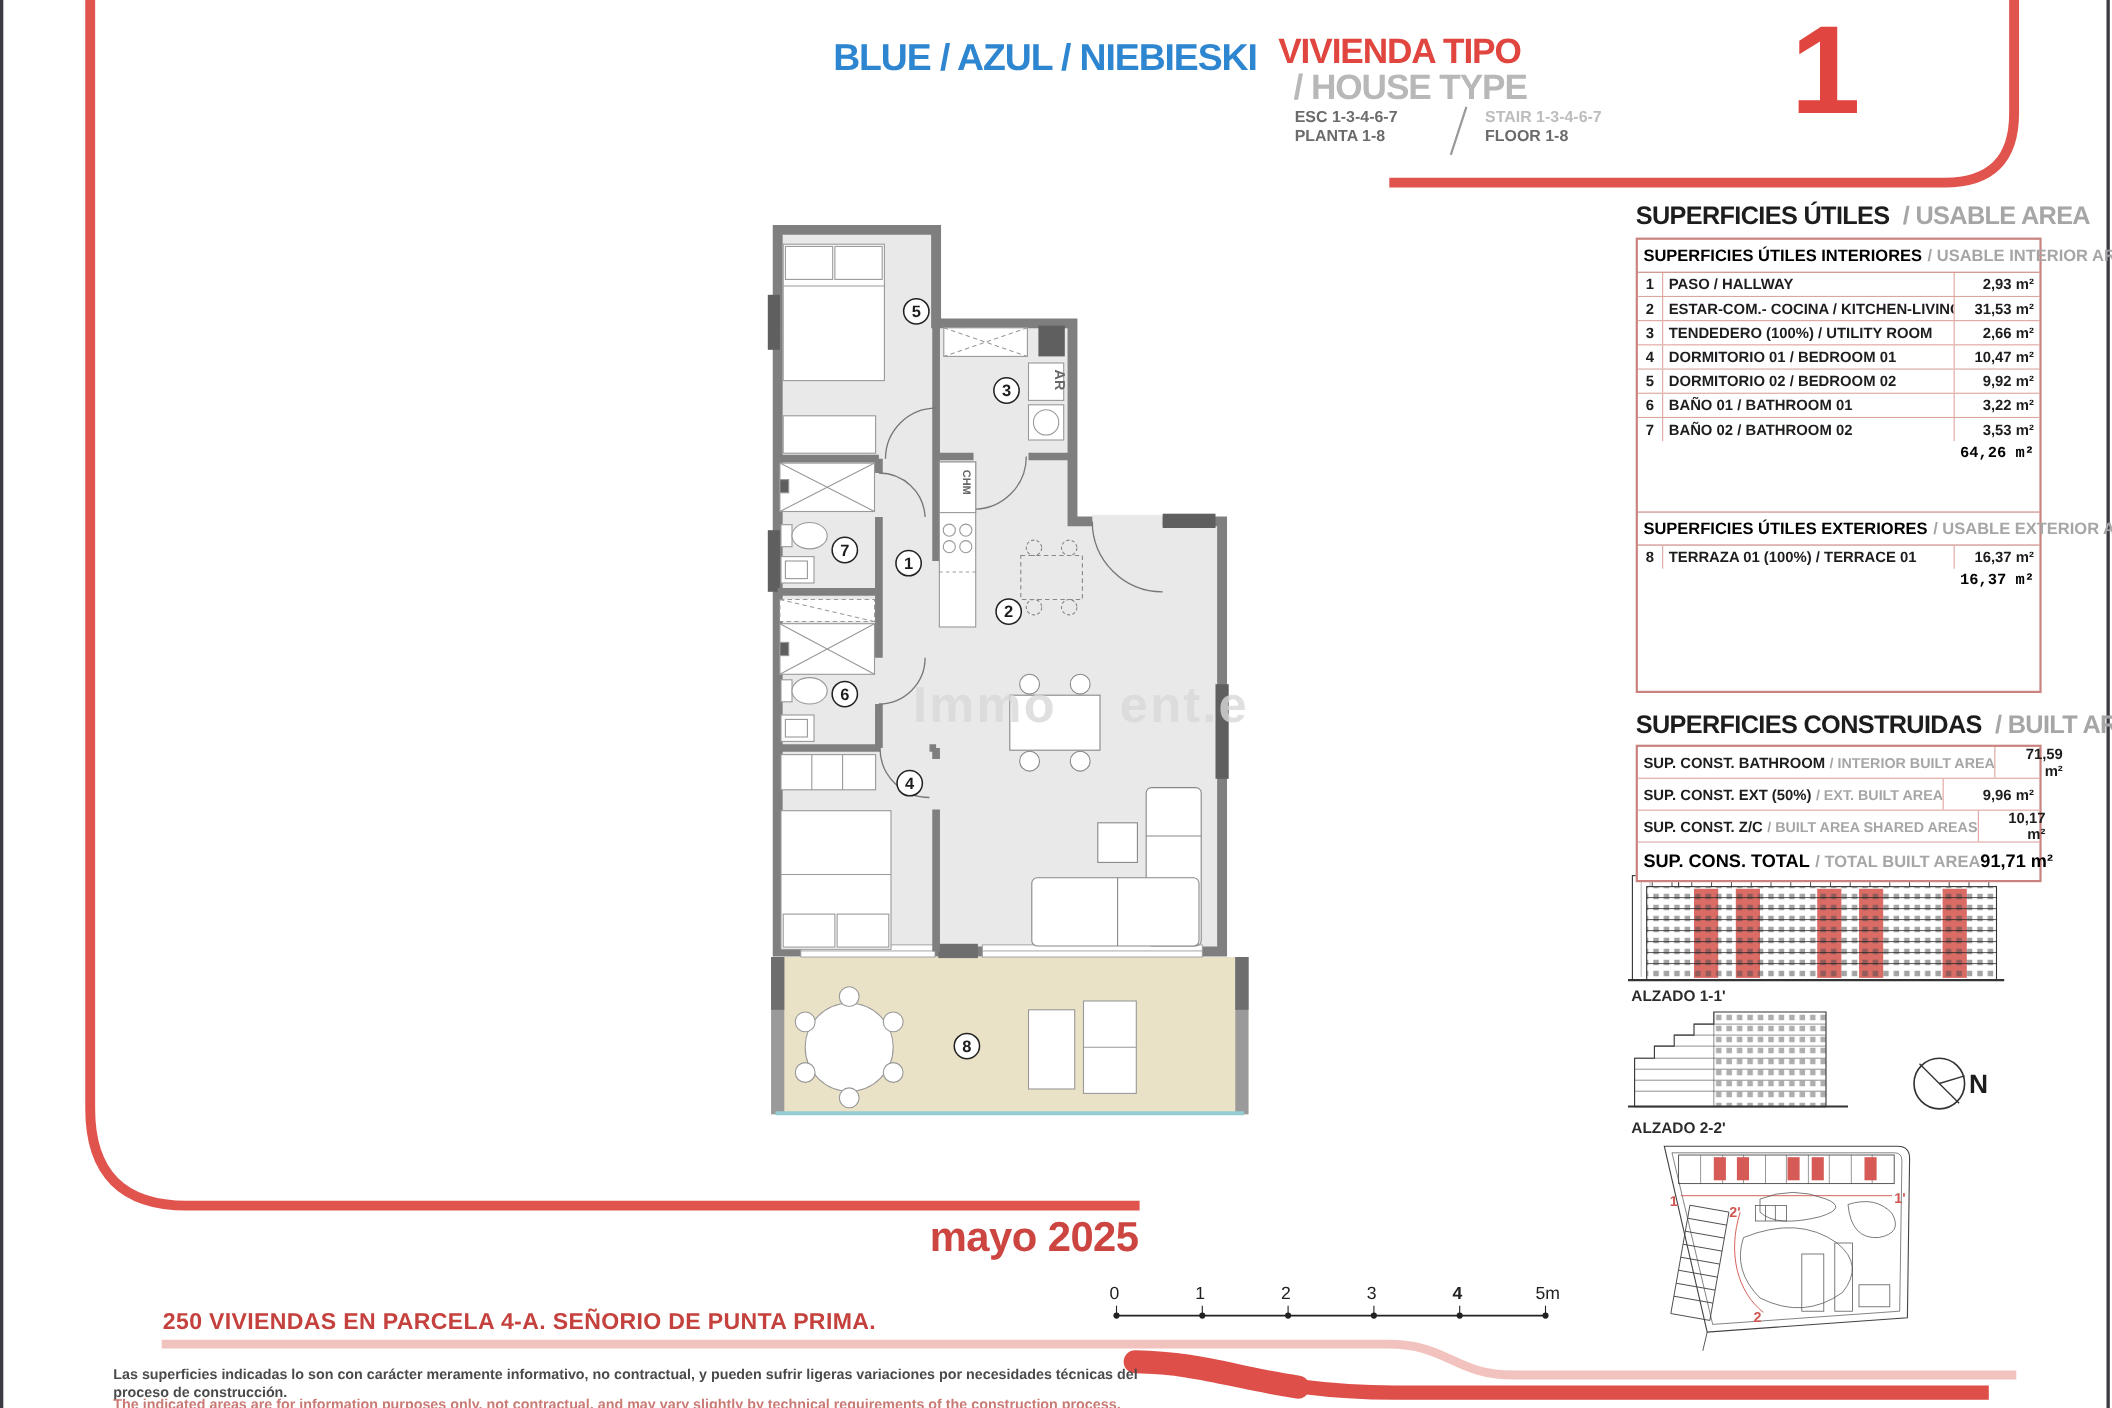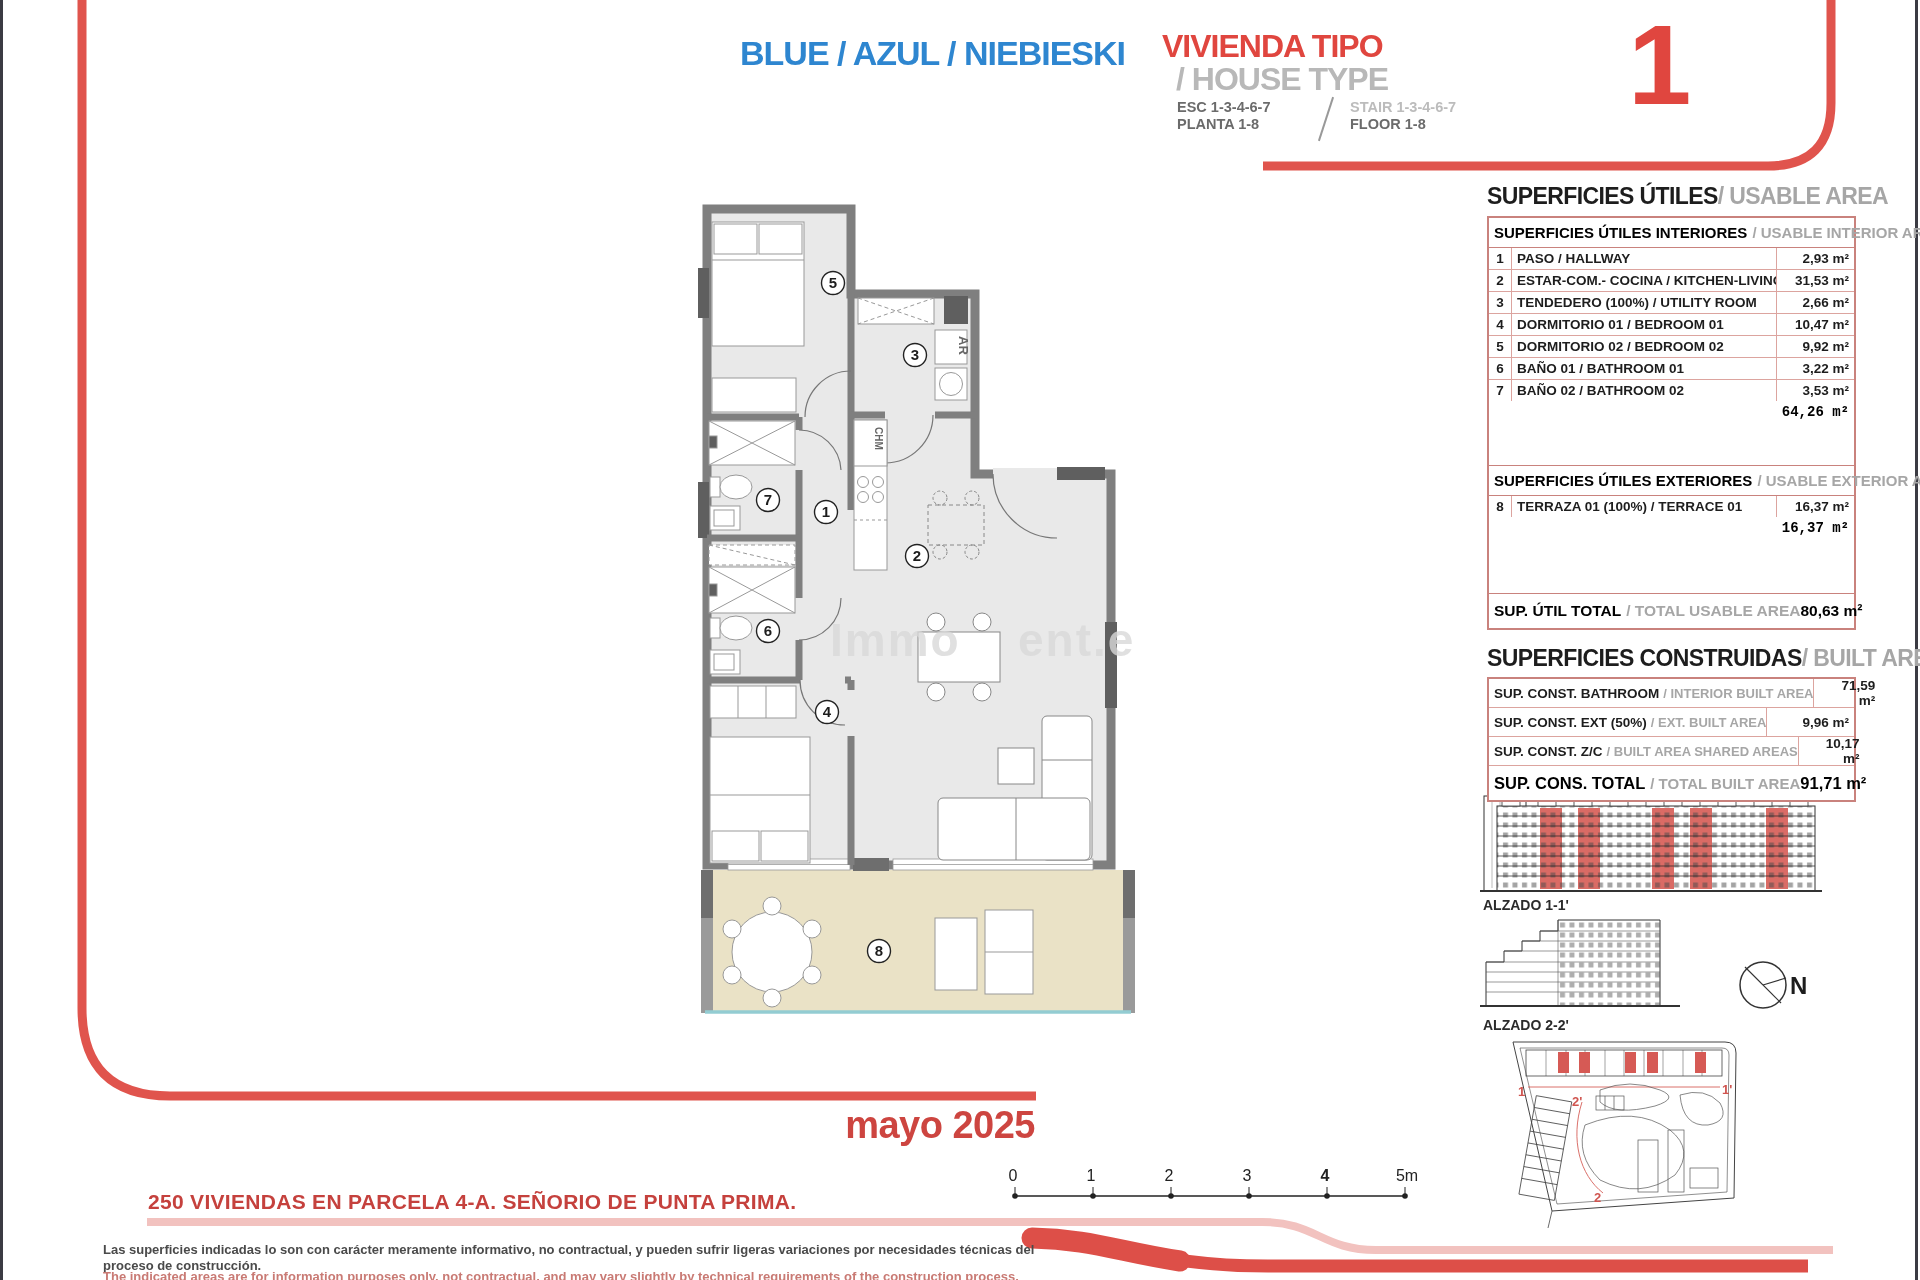--- a/index.html
+++ b/index.html
@@ -1,31 +1,31 @@
 <!DOCTYPE html>
 <html><head>
 <meta charset="utf-8">
 <style>
   html,body{margin:0;padding:0;background:#fff;}
   #page{position:relative;width:1920px;height:1280px;background:#fff;overflow:hidden;
         font-family:"Liberation Sans",sans-serif;}
   .abs{position:absolute;}
   
-  .title-blue{left:740px;top:34px;width:420px;text-align:left;font-size:34px;font-weight:700;
+  .title-blue{left:740px;top:34px;width:420px;text-align:center;font-size:34px;font-weight:700;
               letter-spacing:-1px;color:#2e86d0;}
   .vt-es{left:1162px;top:28px;font-size:32px;font-weight:700;letter-spacing:-1px;color:#e0463f;}
   .vt-en{left:1176px;top:61px;font-size:32px;font-weight:700;letter-spacing:-1px;color:#b8b8b8;}
   .esc-block{left:1177px;top:99px;font-size:14.5px;font-weight:700;color:#6b6b6b;line-height:17px;}
   .stair-block{left:1350px;top:99px;font-size:14.5px;font-weight:700;line-height:17px;color:#6b6b6b;}
   .stair-block .lt{color:#bcbcbc;}
   .slash-div{left:1325px;top:96px;width:2px;height:46px;background:#999;transform:rotate(18deg);}
   .big-one{left:1628px;top:8px;font-size:114px;font-weight:700;color:#e0463f;line-height:1;}
   
   .sec-title{font-size:23px;font-weight:700;letter-spacing:-0.6px;color:#1d1d1d;white-space:nowrap;}
-  .sec-title .en{color:#a6a6a6;margin-left:0;}
+  .sec-title .en{color:#a6a6a6;margin-left:12px;}
   
   .tblbox{border:2px solid #c9827d;display:flex;flex-direction:column;box-sizing:border-box;background:#fff;}
   .thdr{height:29px;display:flex;align-items:center;padding:0 5px;border-bottom:1.5px solid #c9827d;
         font-size:15px;font-weight:700;white-space:nowrap;}
   .thdr .en{color:#a6a6a6;margin-left:5px;}
   .trow{height:21px;display:flex;align-items:center;border-bottom:1px solid #dca49f;
         font-size:13.5px;font-weight:700;color:#1d1d1d;}
   .trow .num{width:22px;text-align:center;border-right:1px solid #dca49f;align-self:stretch;
              display:flex;align-items:center;justify-content:center;}
   .trow .lbl{flex:1;padding-left:5px;white-space:nowrap;overflow:hidden;}
@@ -460,25 +460,20 @@
       <span>SUPERFICIES ÚTILES EXTERIORES</span>
         <span class="en">/ USABLE EXTERIOR AREA</span>
     </div>
     <div class="trow" style="border-bottom:none;">
         <div class="num">8</div>
         <div class="lbl">TERRAZA 01 (100%) / TERRACE 01</div>
         <div class="val">16,37 m²</div>
       </div>
     <div class="subrow">16,37 m²</div>
     <div class="spacerF"></div>
-    <div class="ttotal">
-      <span>SUP. ÚTIL TOTAL</span>
-        <span class="en">/ TOTAL USABLE AREA</span>
-      <span class="val">80,63 m²</span>
-    </div>
   </div>
 
   <div class="abs sec-title" style="left:1487px;top:645px;">
     <span>SUPERFICIES CONSTRUIDAS</span><span class="en">/ BUILT AREA</span>
   </div>
 
   <div class="abs tblbox" style="left:1487px;top:677px;width:369px;">
     <div class="brow">
         <div class="lbl"><span>SUP. CONST. BATHROOM</span><span class="en">/ INTERIOR BUILT AREA</span></div>
         <div class="val">71,59 m²</div>

